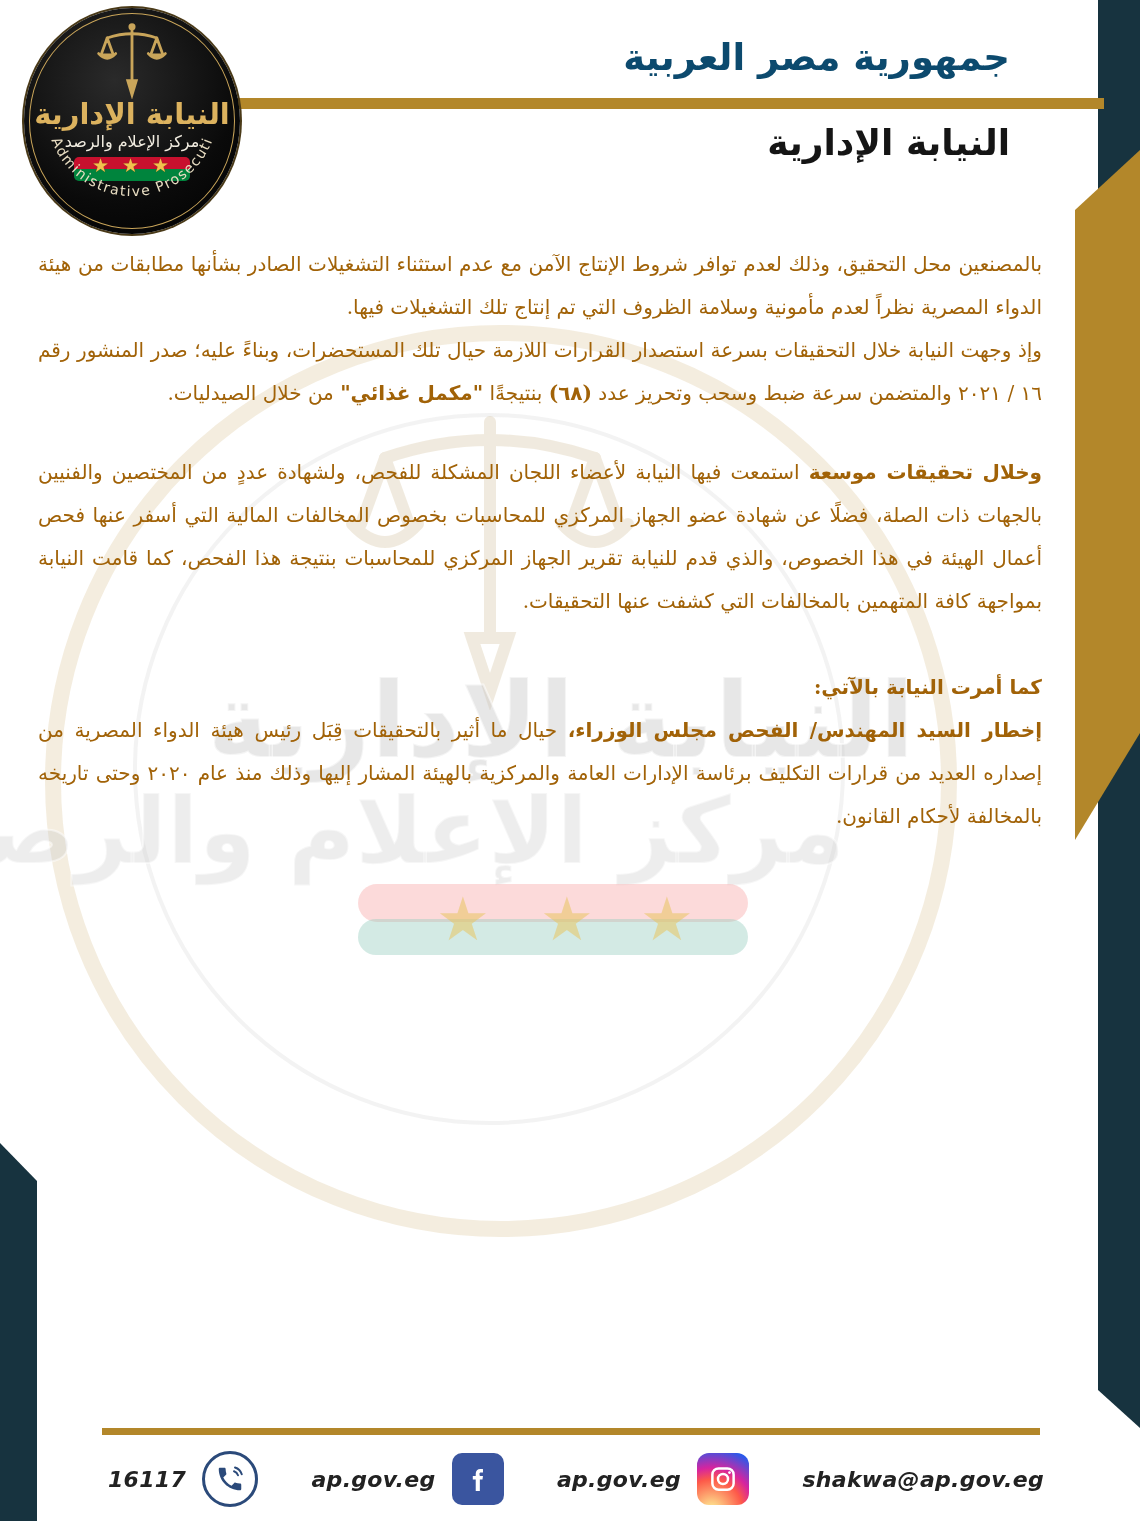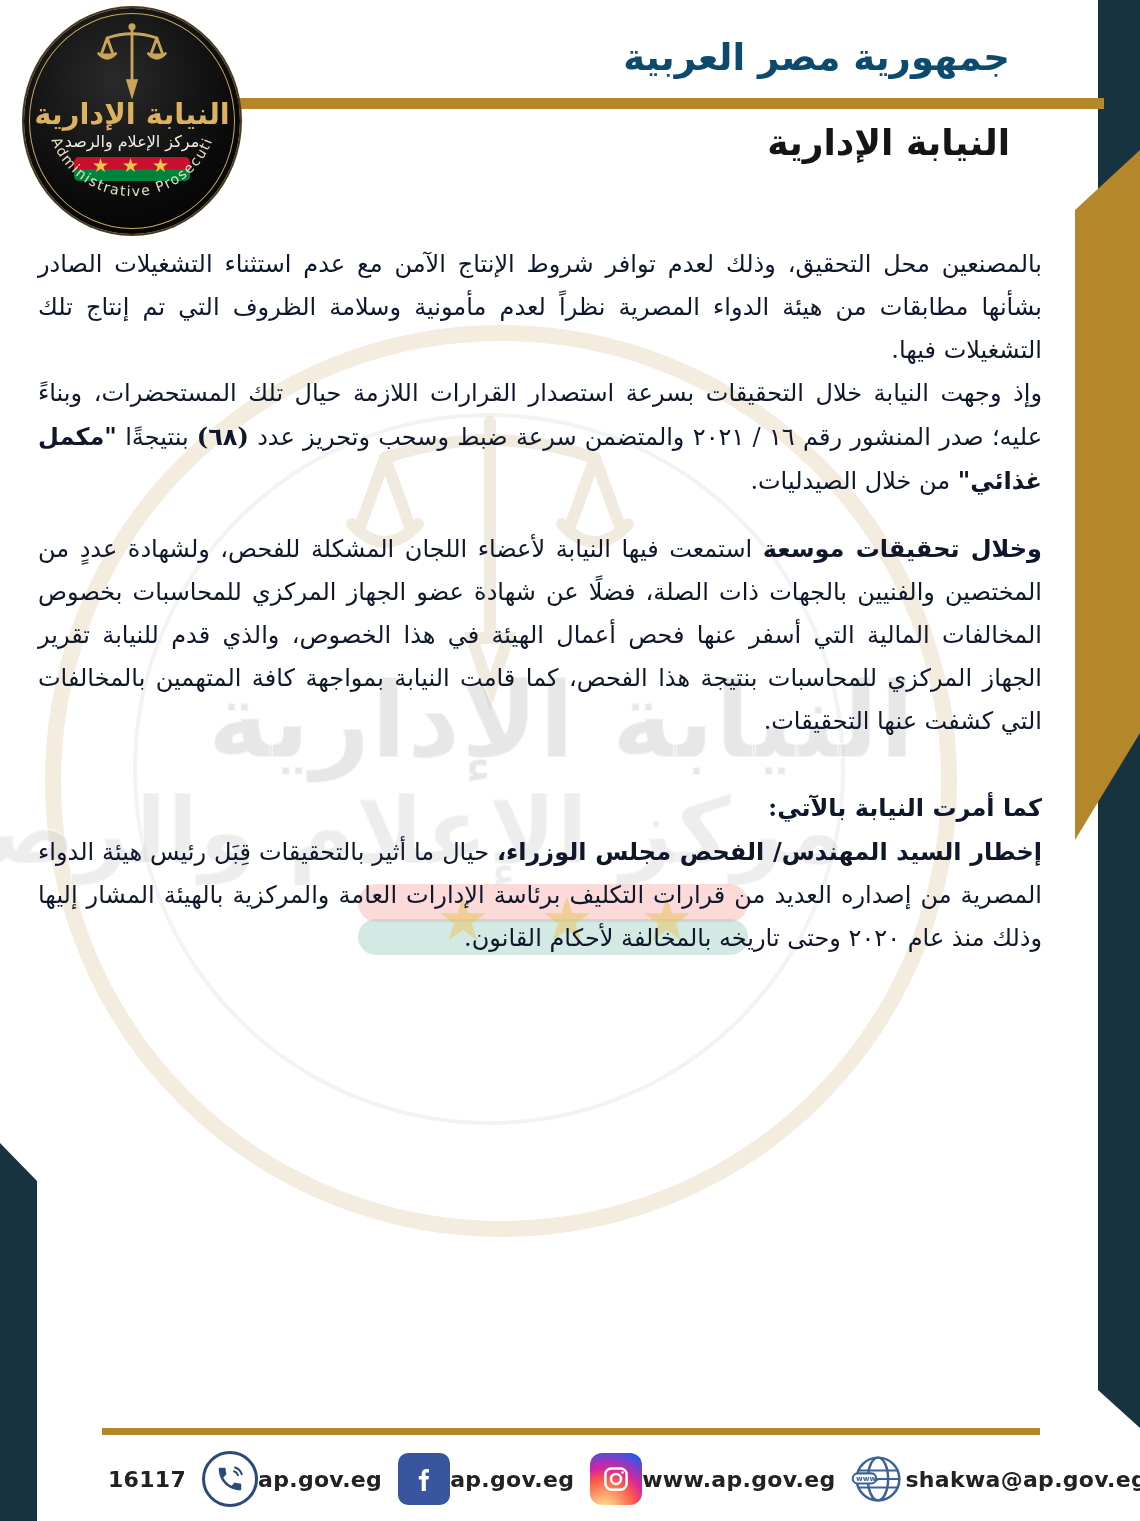--- a/index.html
+++ b/index.html
@@ -90,36 +90,36 @@
   .wm-flag .wstar{
     position:absolute;top:0;font-size:60px;line-height:70px;
     color:rgba(232,196,96,.55);
   }
   .wm-flag .w1{left:78px}.wm-flag .w2{left:182px}.wm-flag .w3{left:282px}
   
   .content{
     position:absolute;top:243px;left:38px;right:98px;z-index:3;
     direction:rtl;text-align:justify;
     font-family:"DejaVu Serif","DejaVu Sans",sans-serif;
-    font-size:24px;line-height:43px;color:#0f172a;
+    font-size:20px;line-height:43px;color:#a16207;
   }
   .content p{margin:0;}
-  .content p.sp1{margin-top:24px;}
+  .content p.sp1{margin-top:36px;}
   .content p.sp2{margin-top:43px;}
   .content .b{font-weight:bold;}
   
   .footer-rule{
     position:absolute;left:102px;right:100px;top:1428px;height:7px;
     background:#b3872a;z-index:3;
   }
   .footer-row{
     position:absolute;left:108px;right:96px;top:1448px;height:62px;z-index:3;
     display:flex;align-items:center;justify-content:space-between;
   }
-  .f-item{display:flex;align-items:center;gap:16px;}
+  .f-item{display:flex;align-items:center;gap:16px;font-style:italic;}
   .f-label{
     font-size:22px;font-weight:bold;color:#222;letter-spacing:.3px;
     font-family:"DejaVu Sans",sans-serif;
   }
   .f-icon{width:54px;height:54px;display:flex;align-items:center;justify-content:center;flex:0 0 auto;}
   .f-icon.phone{border:3px solid #2b4a7a;border-radius:50%;background:#fff;width:50px;height:50px;}
   .f-icon.fb{background:#3a559f;border-radius:10px;width:52px;height:52px;}
   .f-icon.ig{
     border-radius:12px;width:52px;height:52px;
     background:radial-gradient(circle at 28% 110%,#fdf497 0%,#fd5949 45%,#d6249f 62%,#285AEB 92%);
@@ -226,32 +226,20 @@
       <span class="f-label">ap.gov.eg</span>
       <span class="f-icon ig">
         <svg width="30" height="30" viewBox="0 0 24 24" fill="none" stroke="#ffffff" stroke-width="2">
           <rect x="3.5" y="3.5" width="17" height="17" rx="5"></rect>
           <circle cx="12" cy="12" r="4"></circle>
           <circle cx="17.2" cy="6.8" r="1.1" fill="#ffffff" stroke="none"></circle>
         </svg>
       </span>
     </div>
 
-    <div class="f-item">
-      <span class="f-label">www.ap.gov.eg</span>
-      <span class="f-icon globe">
-        <svg width="54" height="54" viewBox="0 0 48 48" fill="none" stroke="#3c6098" stroke-width="2.2">
-          <circle cx="24" cy="24" r="19"></circle>
-          <ellipse cx="24" cy="24" rx="9" ry="19"></ellipse>
-          <path d="M6 16.5h36M6 31.5h36M5 24h38" stroke-width="1.8"></path>
-          <rect x="1.5" y="19" width="21" height="9" rx="4.5" fill="#ffffff" stroke-width="1.8"></rect>
-          <text x="4.5" y="26" font-size="6.5" font-weight="bold" fill="#3c6098" stroke="none" font-family="DejaVu Sans, sans-serif">www.</text>
-        </svg>
-      </span>
-    </div>
 
     <div class="f-item">
       <span class="f-label">shakwa@ap.gov.eg</span>
 
     </div>
 
   </div>
 </div>
 
 </body></html>

